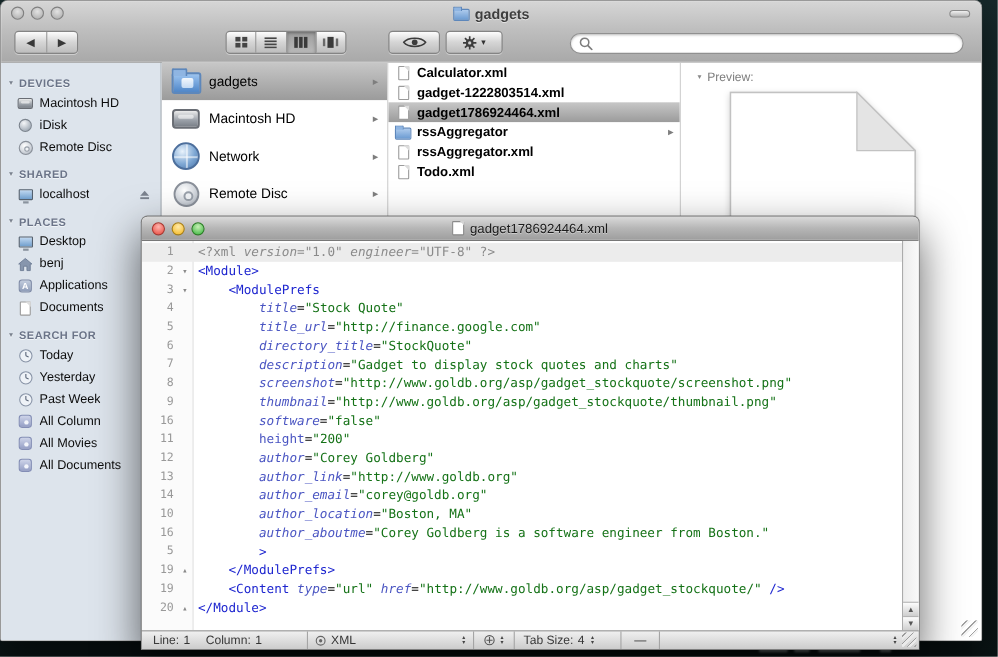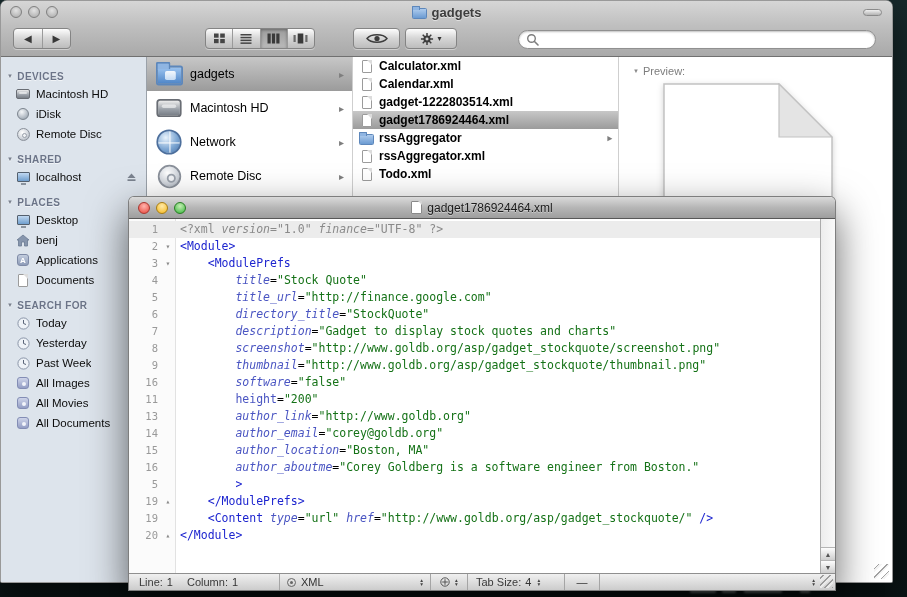--- a/index.html
+++ b/index.html
@@ -309,21 +309,21 @@
               <line x1="6.5" y1="6.5" x2="6.5" y2="3" stroke="#5a6578" stroke-width="1"></line>
               <line x1="6.5" y1="6.5" x2="9" y2="7.5" stroke="#5a6578" stroke-width="1"></line>
             </svg>
           </span>
           <span class="lbl">Past Week</span>
         </div>
         <div class="sb-item">
           <span class="icwrap">
             <span class="ic smart"></span>
           </span>
-          <span class="lbl">All Images</span>
+          <span class="lbl">All Column</span>
         </div>
         <div class="sb-item">
           <span class="icwrap">
             <span class="ic smart"></span>
           </span>
           <span class="lbl">All Movies</span>
         </div>
         <div class="sb-item">
           <span class="icwrap">
             <span class="ic smart"></span>
@@ -361,26 +361,20 @@
             <span class="lbl">Remote Disc</span>
             <span class="arrow">▸</span>
           </div>
         </div>
       <div class="fcol col2">
           <div class="c2row">
             <span class="icwrap">
               <span class="ic doc"></span>
             </span>
             <span class="lbl">Calculator.xml</span>
-          </div>
-          <div class="c2row">
-            <span class="icwrap">
-              <span class="ic doc"></span>
-            </span>
-            <span class="lbl">Calendar.xml</span>
           </div>
           <div class="c2row">
             <span class="icwrap">
               <span class="ic doc"></span>
             </span>
             <span class="lbl">gadget-1222803514.xml</span>
           </div>
           <div class="c2row selected">
             <span class="icwrap">
               <span class="ic doc"></span>
@@ -435,21 +429,21 @@
       <span class="mini-doc"></span>
       <span>gadget1786924464.xml</span>
     </div>
   </div>
   <div class="ed-main">
     <div class="code-wrap">
       <div>
           <div class="line current">
             <span class="ln">1</span>
             <span class="fold"></span>
-            <span class="txt"><span style="color: rgb(138, 138, 138);">&lt;?xml </span><span style="color: rgb(138, 138, 138); font-style: italic;">version=</span><span style="color: rgb(138, 138, 138);">"1.0" </span><span style="color: rgb(138, 138, 138); font-style: italic;">finance=</span><span style="color: rgb(138, 138, 138);">"UTF-8" ?&gt;</span></span>
+            <span class="txt"><span style="color: rgb(138, 138, 138);">&lt;?xml </span><span style="color: rgb(138, 138, 138); font-style: italic;">version=</span><span style="color: rgb(138, 138, 138);">"1.0" </span><span style="color: rgb(138, 138, 138); font-style: italic;">engineer=</span><span style="color: rgb(138, 138, 138);">"UTF-8" ?&gt;</span></span>
           </div>
           <div class="line">
             <span class="ln">2</span>
             <span class="fold">▾</span>
             <span class="txt"><span style="color: rgb(29, 37, 207);">&lt;Module&gt;</span></span>
           </div>
           <div class="line">
             <span class="ln">3</span>
             <span class="fold">▾</span>
             <span class="txt"><span style="color: rgb(0, 0, 0);">    </span><span style="color: rgb(29, 37, 207);">&lt;ModulePrefs</span></span>
@@ -488,31 +482,36 @@
             <span class="ln">16</span>
             <span class="fold"></span>
             <span class="txt"><span style="color: rgb(0, 0, 0);">        </span><span style="color: rgb(74, 85, 194); font-style: italic;">software</span><span style="color: rgb(0, 0, 0);">=</span><span style="color: rgb(21, 114, 23);">"false"</span></span>
           </div>
           <div class="line">
             <span class="ln">11</span>
             <span class="fold"></span>
             <span class="txt"><span style="color: rgb(0, 0, 0);">        </span><span style="color: rgb(74, 85, 194); ">height</span><span style="color: rgb(0, 0, 0);">=</span><span style="color: rgb(21, 114, 23);">"200"</span></span>
           </div>
           <div class="line">
+            <span class="ln">12</span>
+            <span class="fold"></span>
+            <span class="txt"><span style="color: rgb(0, 0, 0);">        </span><span style="color: rgb(74, 85, 194); font-style: italic;">author</span><span style="color: rgb(0, 0, 0);">=</span><span style="color: rgb(21, 114, 23);">"Corey Goldberg"</span></span>
+          </div>
+          <div class="line">
             <span class="ln">13</span>
             <span class="fold"></span>
             <span class="txt"><span style="color: rgb(0, 0, 0);">        </span><span style="color: rgb(74, 85, 194); font-style: italic;">author_link</span><span style="color: rgb(0, 0, 0);">=</span><span style="color: rgb(21, 114, 23);">"http://www.goldb.org"</span></span>
           </div>
           <div class="line">
             <span class="ln">14</span>
             <span class="fold"></span>
             <span class="txt"><span style="color: rgb(0, 0, 0);">        </span><span style="color: rgb(74, 85, 194); font-style: italic;">author_email</span><span style="color: rgb(0, 0, 0);">=</span><span style="color: rgb(21, 114, 23);">"corey@goldb.org"</span></span>
           </div>
           <div class="line">
-            <span class="ln">15</span>
+            <span class="ln">10</span>
             <span class="fold"></span>
             <span class="txt"><span style="color: rgb(0, 0, 0);">        </span><span style="color: rgb(74, 85, 194); font-style: italic;">author_location</span><span style="color: rgb(0, 0, 0);">=</span><span style="color: rgb(21, 114, 23);">"Boston, MA"</span></span>
           </div>
           <div class="line">
             <span class="ln">16</span>
             <span class="fold"></span>
             <span class="txt"><span style="color: rgb(0, 0, 0);">        </span><span style="color: rgb(74, 85, 194); font-style: italic;">author_aboutme</span><span style="color: rgb(0, 0, 0);">=</span><span style="color: rgb(21, 114, 23);">"Corey Goldberg is a software engineer from Boston."</span></span>
           </div>
           <div class="line">
             <span class="ln">5</span>

